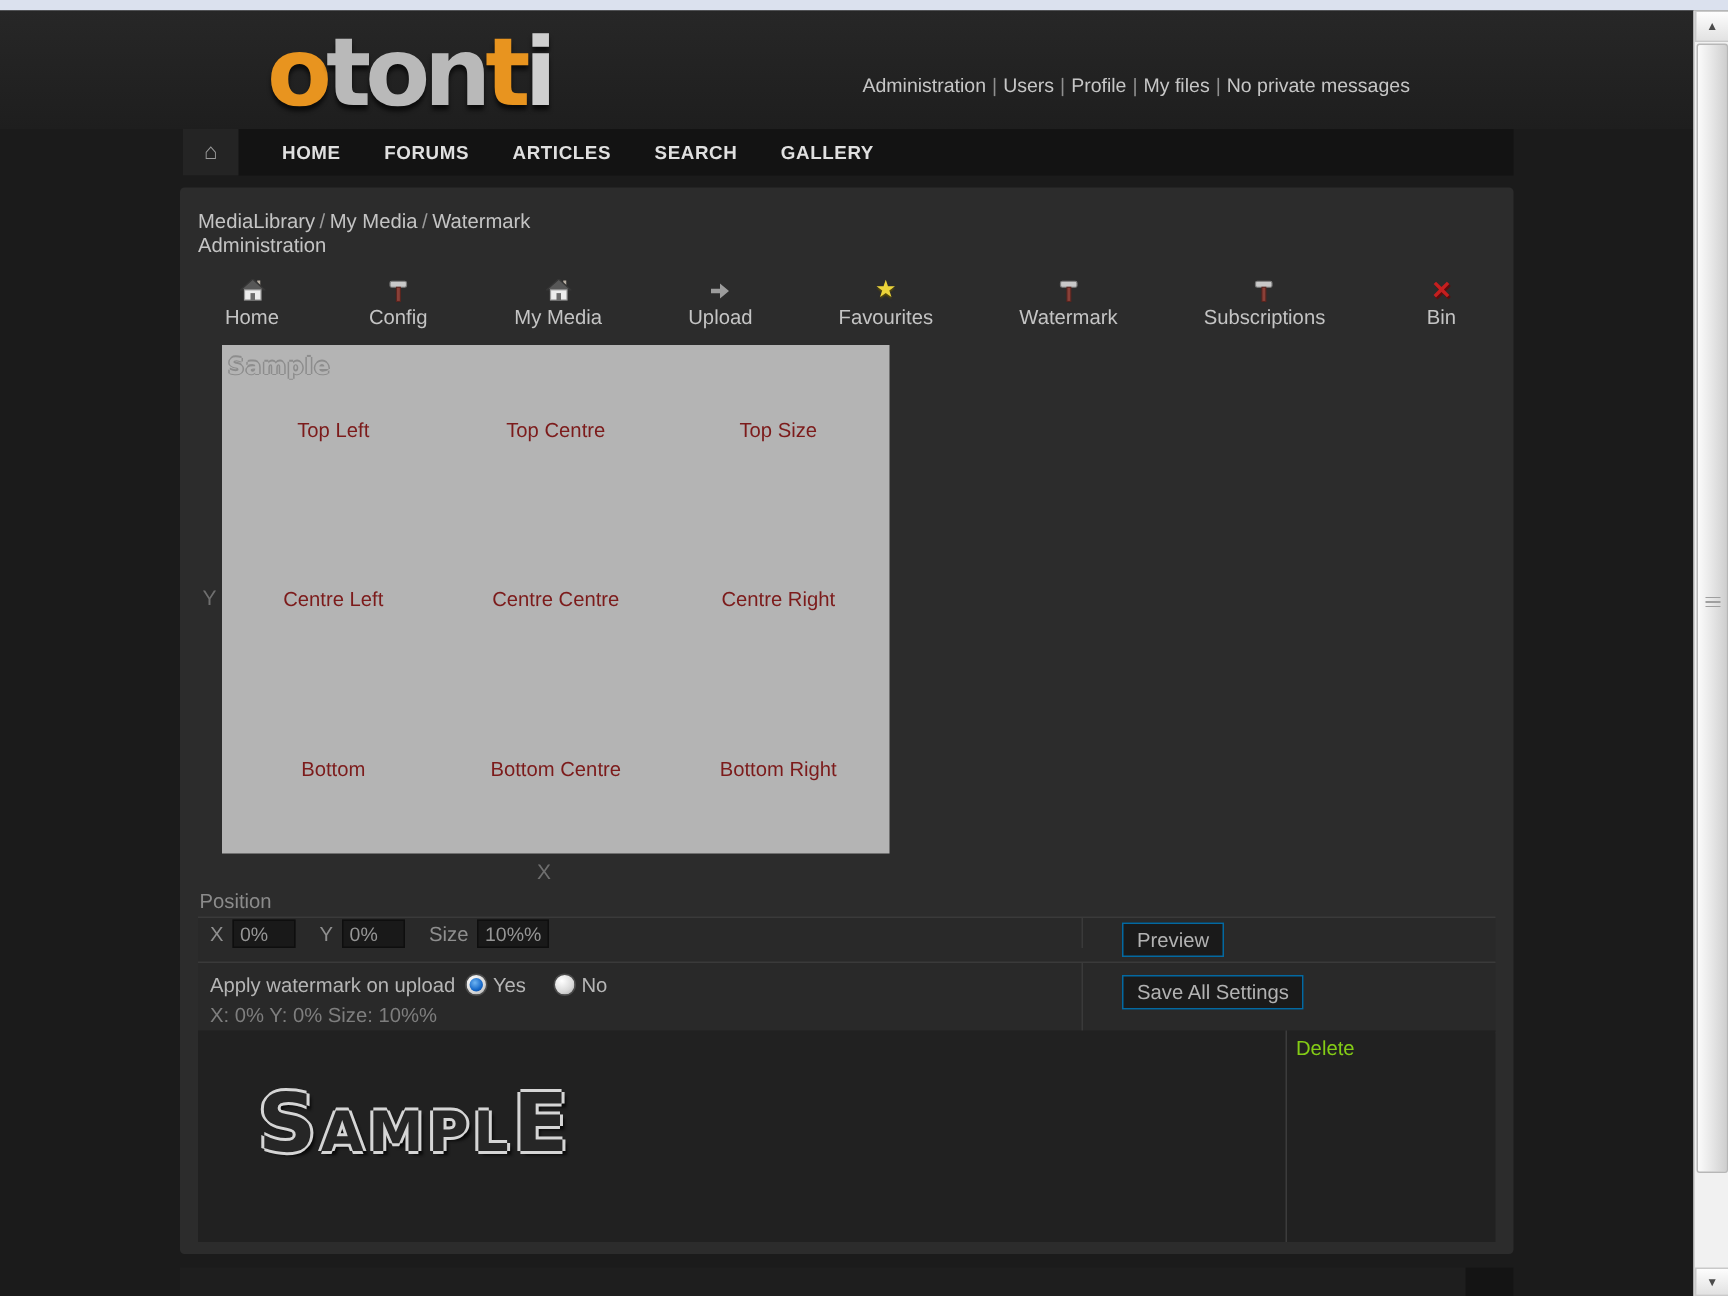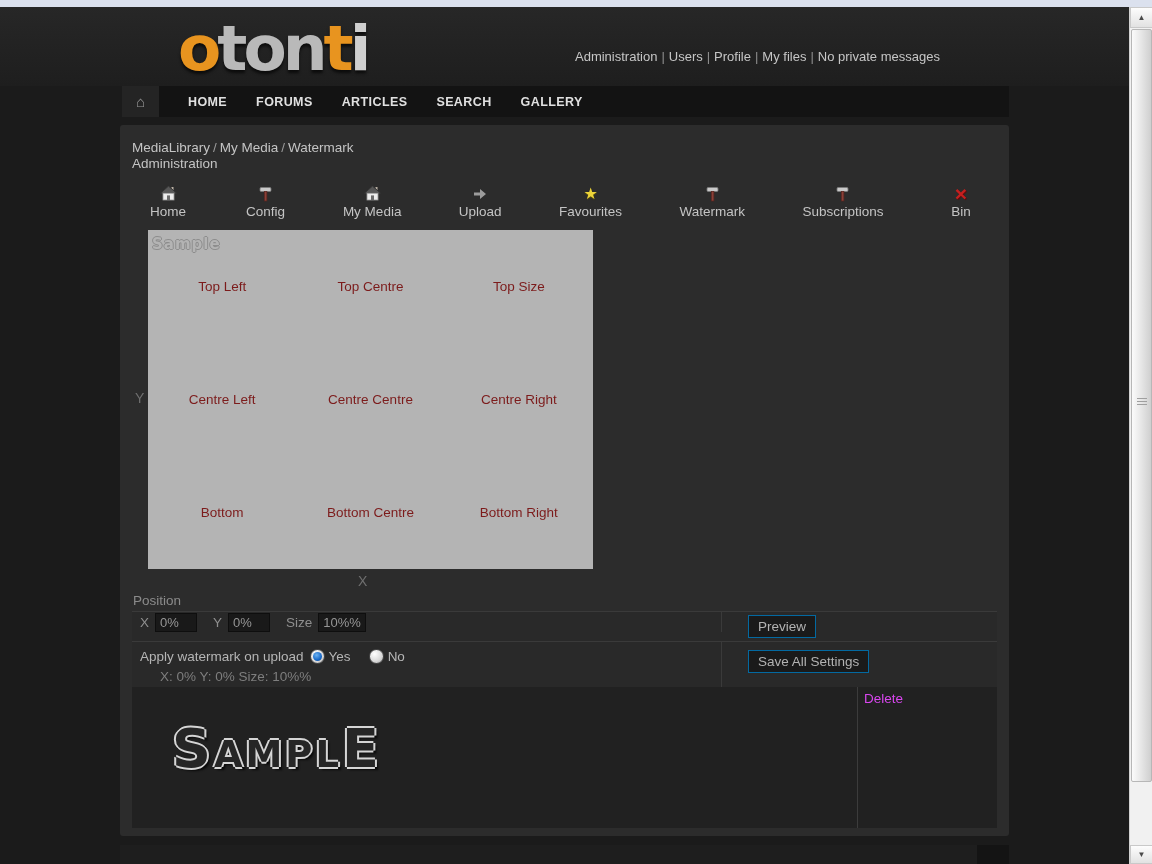--- a/index.html
+++ b/index.html
@@ -70,26 +70,26 @@
   .fields-line{ display:flex; align-items:center; height:20px; }
   .f-label{ color:#8f8f8f; font-size:13.5px; margin-right:6px; }
   .f-input{ background:#191919; border:1px solid #0e0e0e; color:#969696; font-size:13px; height:19px; padding:1px 4px; margin-right:16px; font-family:"Liberation Sans",sans-serif; }
   .w40{ width:42px; } .w46{ width:48px; }
   .btn{ display:inline-block; background:#1a1a1a; border:1px solid #0369a1; color:#b2b2b2; font-size:13.5px; padding:3px 9px; cursor:pointer; font-family:"Liberation Sans",sans-serif;margin-left:18px; }
   .apply-line{ display:flex; align-items:center; color:#b5b5b5; font-size:13.5px; height:20px; }
   .radio{ position:relative; display:inline-block; width:15px; height:15px; border-radius:50%; margin:0 4px 0 6px;
     background:radial-gradient(circle at 35% 30%, #ffffff, #d8d8d8 60%, #a0a0a0); border:1px solid #4a4a4a; cursor:pointer; }
   .radio.on::after{ content:""; position:absolute; left:2px; top:2px; right:2px; bottom:2px; border-radius:50%;
     background:radial-gradient(circle at 40% 35%, #6db3f2, #1668c8 60%, #083a7e); }
-  .cur-values{ color:#7e7e7e; font-size:13.5px; margin-top:3px;margin-left:20px; }
+  .cur-values{ color:#7e7e7e; font-size:13.5px; margin-top:3px; }
 
   
   .wm-table{ position:absolute; left:12px; top:562px; width:865px; height:141px; background:#212121; display:flex; }
   .wm-main{ width:726px; border-right:1px solid #3c3c3c; position:relative; }
-  .wm-delete-col{ flex:1; padding:4px 6px; color:#d946ef; font-size:13.5px; }
+  .wm-delete-col{ flex:1; padding:4px 6px; color:#84cc16; font-size:13.5px; }
   .sample-big{ position:absolute; left:40px; top:30px; font-family:"DejaVu Sans", sans-serif; font-weight:bold; letter-spacing:3px; color:#262626;
     text-shadow:-2px 0 0 #d5d5d5, 2px 0 0 #d5d5d5, 0 -2px 0 #d5d5d5, 0 2px 0 #d5d5d5, 3px 3px 2px #0a0a0a; }
   .seg-big{ font-size:54px; } .seg-small{ font-size:37px; }
 
   
   .bottom-bar{ position:absolute; left:120px; top:845px; width:889px; height:19px; background:#1e1e1e; }
   .bottom-block{ position:absolute; right:0; top:0; width:32px; height:19px; background:#141414; }
 </style>
 </head>
 <body>

